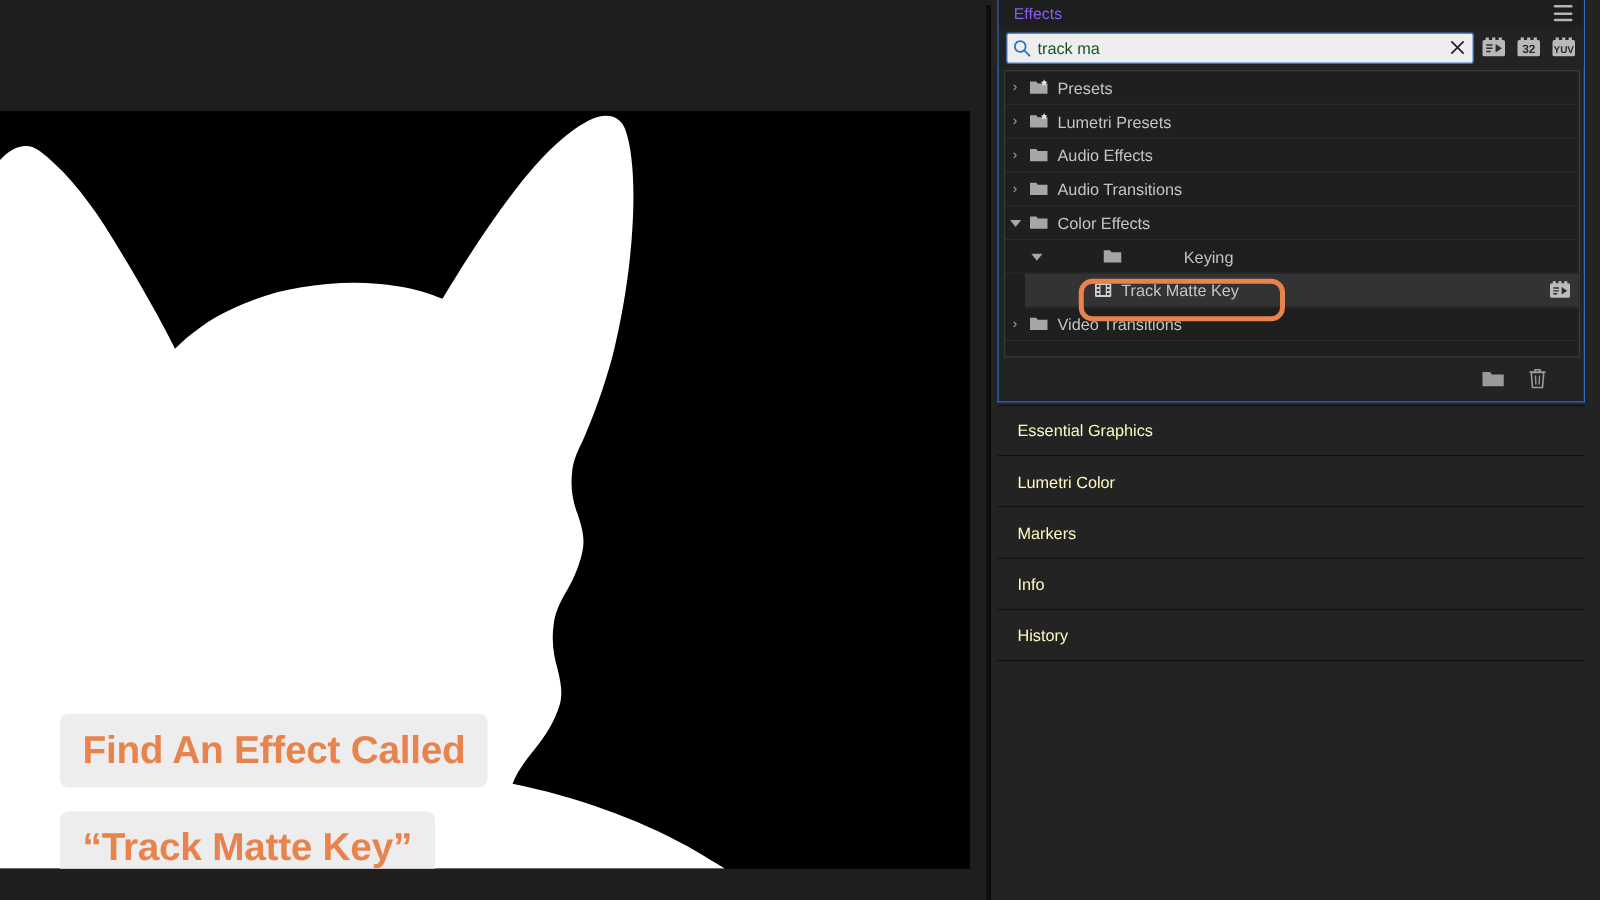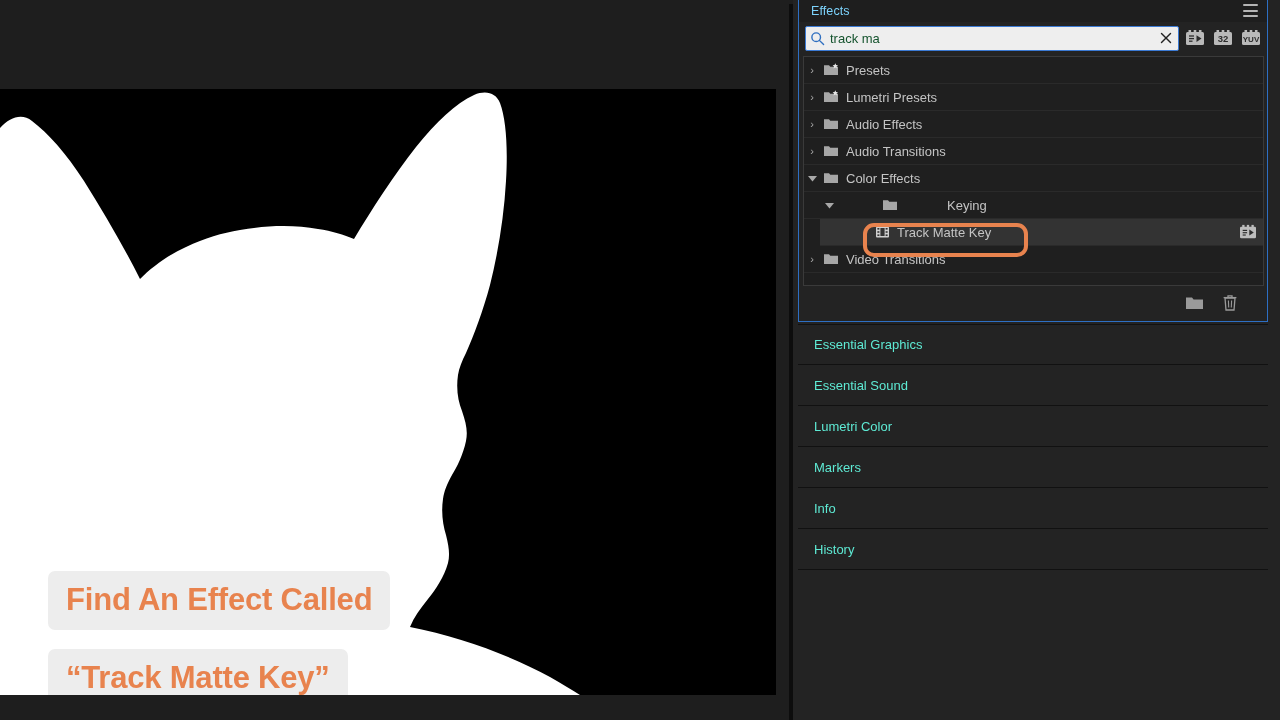--- a/index.html
+++ b/index.html
@@ -54,21 +54,21 @@
     position: absolute; left: 5px; top: 0; width: 470px; height: 322px;
     background: #232323;
     border: 1px solid #2d6fc4;
     border-top: none;
   }
   #effects-tabbar {
     position: relative; height: 22px; background: #1e1e1e;
     display: flex; align-items: center;
   }
   #effects-tab {
-    font-size: 12.5px; color: #7dd3fc; padding-left: 12px; letter-spacing: .1px;
+    font-size: 12.5px; color: #8b5cf6; padding-left: 12px; letter-spacing: .1px;
   }
   #panel-menu-icon {
     position: absolute; right: 9px; top: 4px; width: 15px; height: 13px;
     display: flex; flex-direction: column; justify-content: space-between;
     cursor: pointer;
   }
   #panel-menu-icon i { display: block; height: 2px; background: #b4b4b4; border-radius: 1px; }
 
   
   #search-row {
@@ -127,21 +127,21 @@
   #annotation-ring {
     position: absolute; left: 59px; top: 166px; width: 165px; height: 34px;
     border: 4px solid #e8834e; border-radius: 11px;
     pointer-events: none;
   }
 
   
   #collapsed-panels { position: absolute; left: 5px; top: 324px; width: 470px; }
   .collapsed-panel {
     height: 41px; display: flex; align-items: center;
-    padding-left: 16px; font-size: 13px; color: #5eead4;
+    padding-left: 16px; font-size: 13px; color: #fef9c3;
     background: #232323; border-bottom: 1px solid #111111;
     cursor: pointer;
   }
   .collapsed-panel:first-child { border-top: 1px solid #111111; }
 </style>
 </head>
 <body>
 
 <div id="root">
 
@@ -391,23 +391,20 @@
           </svg>
         </span>
       </div>
     </div>
 
     <div id="collapsed-panels">
       <div class="collapsed-panel">
         <span>Essential Graphics</span>
       </div>
       <div class="collapsed-panel">
-        <span>Essential Sound</span>
-      </div>
-      <div class="collapsed-panel">
         <span>Lumetri Color</span>
       </div>
       <div class="collapsed-panel">
         <span>Markers</span>
       </div>
       <div class="collapsed-panel">
         <span>Info</span>
       </div>
       <div class="collapsed-panel">
         <span>History</span>

